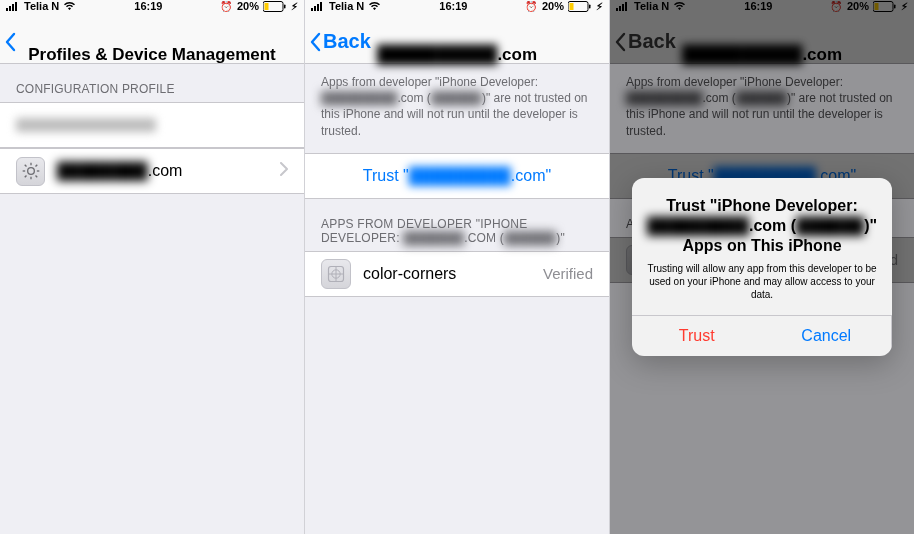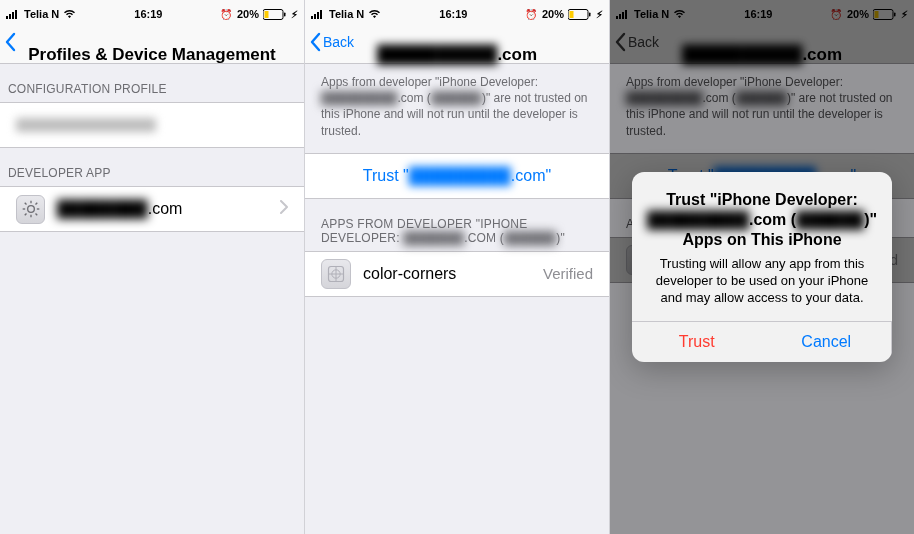--- a/index.html
+++ b/index.html
@@ -2,34 +2,34 @@
 <html><head>
 <meta charset="utf-8">
 <style>
   * { box-sizing: border-box; margin: 0; padding: 0; font-family: -apple-system, "Helvetica Neue", Arial, sans-serif; }
   body { background: #fff; width: 914px; height: 534px; overflow: hidden; }
   .wrap { display: flex; width: 914px; height: 534px; }
   .pane { flex: 1; position: relative; background: #efeff4; border-right: 1px solid #d1d1d6; overflow: hidden; }
   .pane:last-child { border-right: none; }
 
   
-  .status { height: 20px; display: flex; align-items: flex-end; justify-content: space-between; font-size: 11px; font-weight: 600; padding: 0 6px; background: #f9f9f9; color: #000; }
+  .status { height: 20px; display: flex; align-items: flex-start; justify-content: space-between; font-size: 11px; font-weight: 600; padding: 0 6px; background: #f9f9f9; color: #000; }
   .status .left, .status .right { display: flex; align-items: center; gap: 4px; }
   .status svg { display: block; }
 
   
   .nav { height: 44px; display: flex; align-items: center; justify-content: center; position: relative; background: #f9f9f9; border-bottom: 1px solid #c8c7cc; }
-  .nav .back { position: absolute; left: 4px; display: flex; align-items: center; color: #007aff; font-size: 14px; cursor: pointer; }
+  .nav .back { position: absolute; left: 4px; display: flex; align-items: center; color: #007aff; font-size: 20px; cursor: pointer; font-weight: bold; }
   .nav .back svg { margin-right: 2px; }
   .nav .title { font-size: 17px; font-weight: 600; text-align: center; margin-top: 27px; }
   .nav .title .blur-part { filter: blur(4px); }
 
   
   .sect-header { font-size: 12px; color: #6d6d72; padding: 18px 16px 6px; letter-spacing: 0.2px; }
-  .sect-header.upper { text-transform: uppercase; padding-left: 8px; }
+  .sect-header.upper { text-transform: uppercase; }
 
   
   .cell-group { background: #fff; border-top: 1px solid #c8c7cc; border-bottom: 1px solid #c8c7cc; }
   .cell { display: flex; align-items: center; min-height: 44px; padding: 6px 16px; font-size: 16px; position: relative; }
   .cell .chevron { margin-left: auto; color: #c7c7cc; }
   .cell .right-text { margin-left: auto; color: #8e8e93; font-size: 15px; }
   .cell.link { color: #007aff; justify-content: center; }
   .cell.link .blur-part { filter: blur(4px); }
 
   
@@ -42,21 +42,21 @@
   
   .appicon { width: 29px; height: 29px; border-radius: 6px; background: linear-gradient(#e8e8ec,#d5d5da); border: 1px solid #c2c2c9; margin-right: 12px; display: flex; align-items: center; justify-content: center; }
   .appicon svg { width: 20px; height: 20px; }
   .appicon.big { width: 30px; height: 30px; }
 
   
   .overlay { position: absolute; inset: 0; background: rgba(0,0,0,0.38); display: flex; align-items: center; justify-content: center; }
   .alert { width: 260px; background: #f2f2f2; border-radius: 12px; overflow: hidden; box-shadow: 0 8px 30px rgba(0,0,0,0.25); }
   .alert .alert-body { padding: 18px 14px 14px; text-align: center; }
   .alert .alert-title { font-size: 16px; font-weight: 600; line-height: 1.25; margin-bottom: 6px; }
-  .alert .alert-msg { font-size: 13px; line-height: 1.3; }
+  .alert .alert-msg { font-size: 10px; line-height: 1.3; }
   .alert .alert-actions { display: flex; border-top: 1px solid #c8c7cc; }
   .alert .alert-btn { flex: 1; text-align: center; padding: 11px 0; font-size: 16px; cursor: pointer; }
   .alert .alert-btn.cancel { color: #007aff; border-right: 1px solid #c8c7cc; }
   .alert .alert-btn.destructive { color: #ff3b30; }
 
   
   .pane3-content { filter: brightness(0.72); }
 </style>
 </head>
 <body>
@@ -105,21 +105,20 @@
       <div class="title">Profiles &amp; Device Management</div>
     </div>
 
     <div class="sect-header upper">CONFIGURATION PROFILE</div>
     <div class="cell-group">
       <div class="cell" style="height:44px;">
         <span class="blur-rect" style="width:140px; height:14px;"></span>
       </div>
     </div>
 
-    <div class="sect-header upper">DEVELOPER APP</div>
     <div class="cell-group">
       <div class="cell">
         <div class="appicon">
           <svg viewBox="0 0 24 24">
               <circle cx="12" cy="12" r="4" fill="none" stroke="#6d6d72" stroke-width="1.6"></circle>
               <g stroke="#6d6d72" stroke-width="1.6">
                 <line x1="12" y1="2" x2="12" y2="5"></line>
                 <line x1="12" y1="19" x2="12" y2="22"></line>
                 <line x1="2" y1="12" x2="5" y2="12"></line>
                 <line x1="19" y1="12" x2="22" y2="12"></line>

